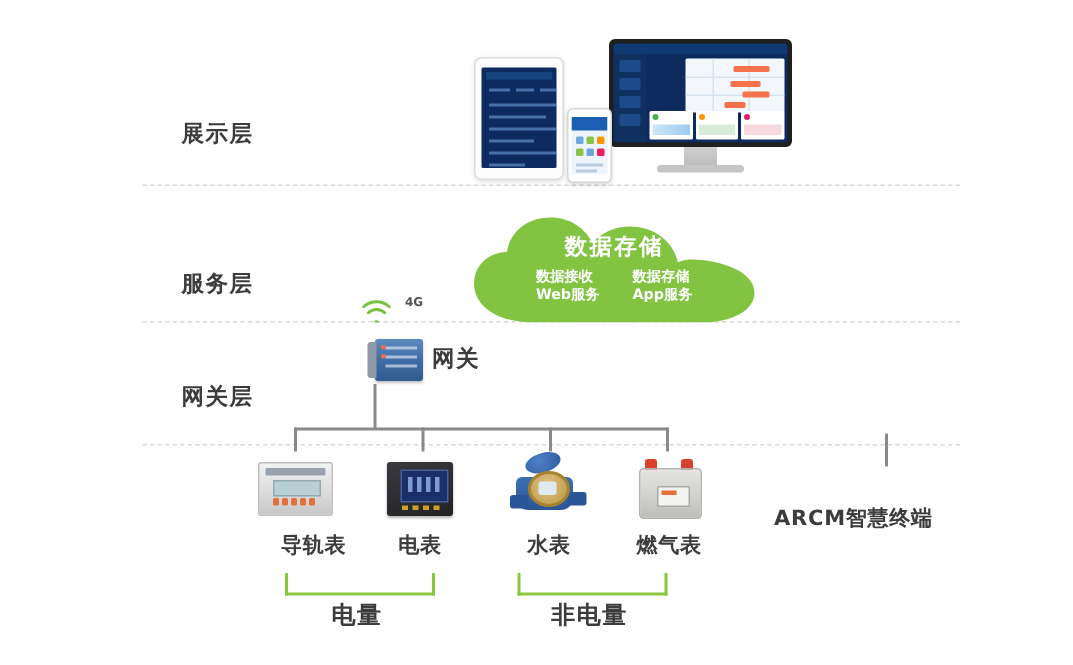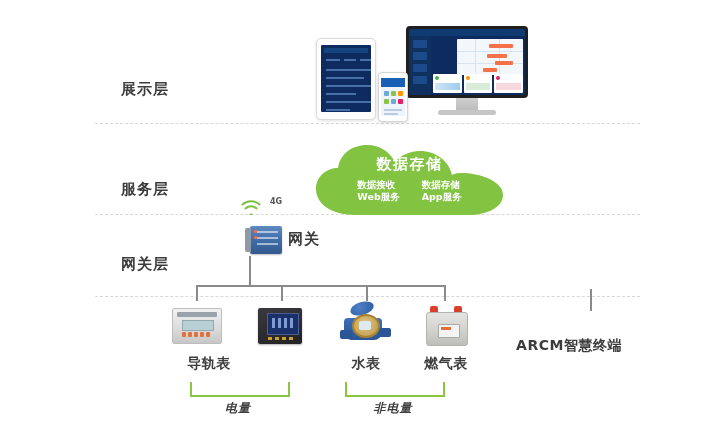--- a/index.html
+++ b/index.html
@@ -247,22 +247,22 @@
   .ant-cable{
     position:absolute;left:58px;top:60px;width:18px;height:10px;
     border:2px solid #2b2b2b;border-radius:50%;border-top-color:transparent;border-right-color:transparent;
   }
 
   
   .bracket{
     position:absolute;border:2px solid #8cc63f;border-top:none;height:13px;
   }
   .bracket-label{
-    position:absolute;font-size:12px;font-weight:600;color:#3c3c3c;
-    text-align:center;letter-spacing:1px;white-space:nowrap;font-style:italic;
+    position:absolute;font-size:16px;font-weight:600;color:#3c3c3c;
+    text-align:center;letter-spacing:1px;white-space:nowrap;
   }
 </style>
 </head>
 <body>
 
 <div class="canvas">
 
   <div class="sep" id="sep1"></div>
   <div class="sep" id="sep2"></div>
   <div class="sep" id="sep3"></div>
@@ -419,20 +419,21 @@
           <i style="left:22px"></i>
         </span>
       <span class="panel-leds">
           <i></i>
           <i></i>
           <i></i>
           <i></i>
         </span>
     </div>
   </div>
+  <div class="meter-caption" style="left:236px;top:355px;width:88px;">电表</div>
 
   <div class="meter water">
     <span class="w-lid"></span>
     <span class="w-body"></span>
     <span class="w-wingL"></span>
     <span class="w-wingR"></span>
     <span class="w-dial">
         <i></i>
       </span>
   </div>

